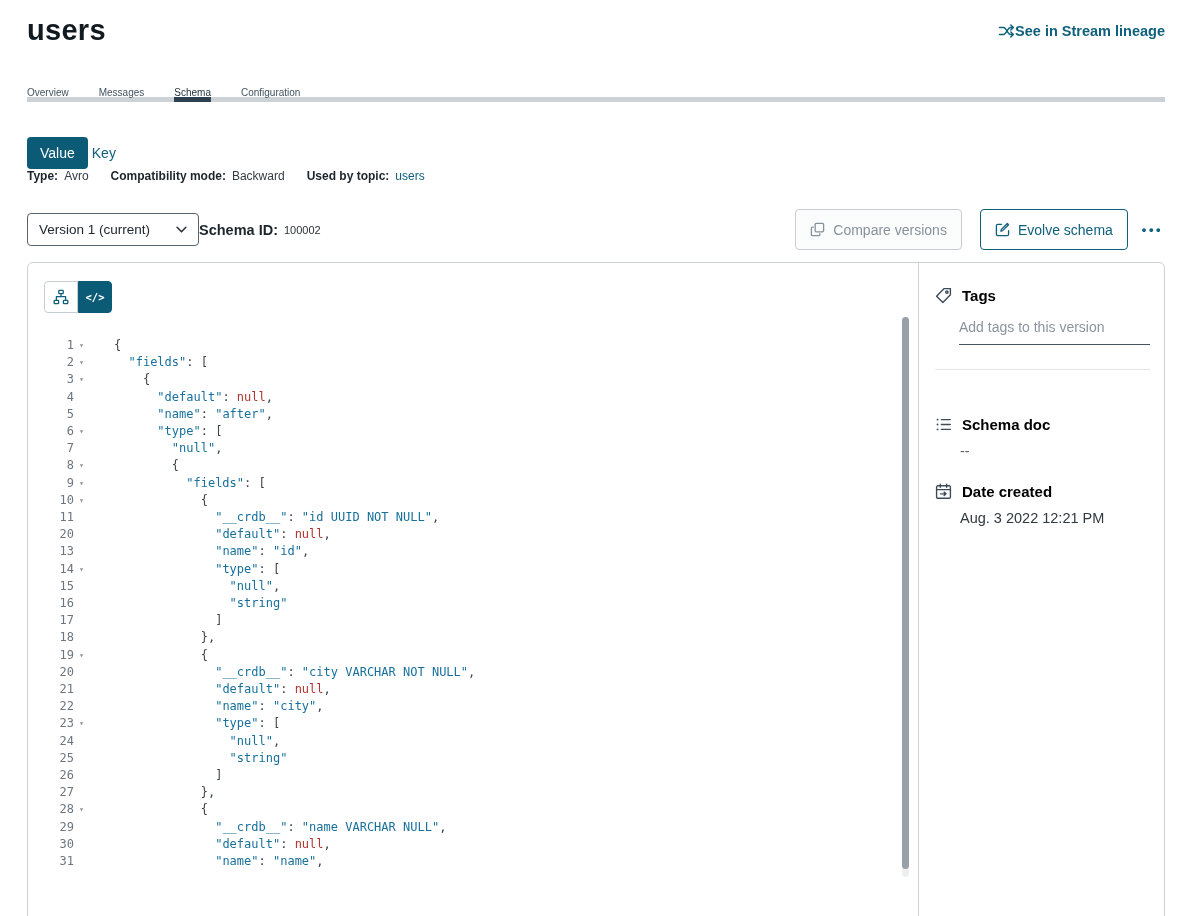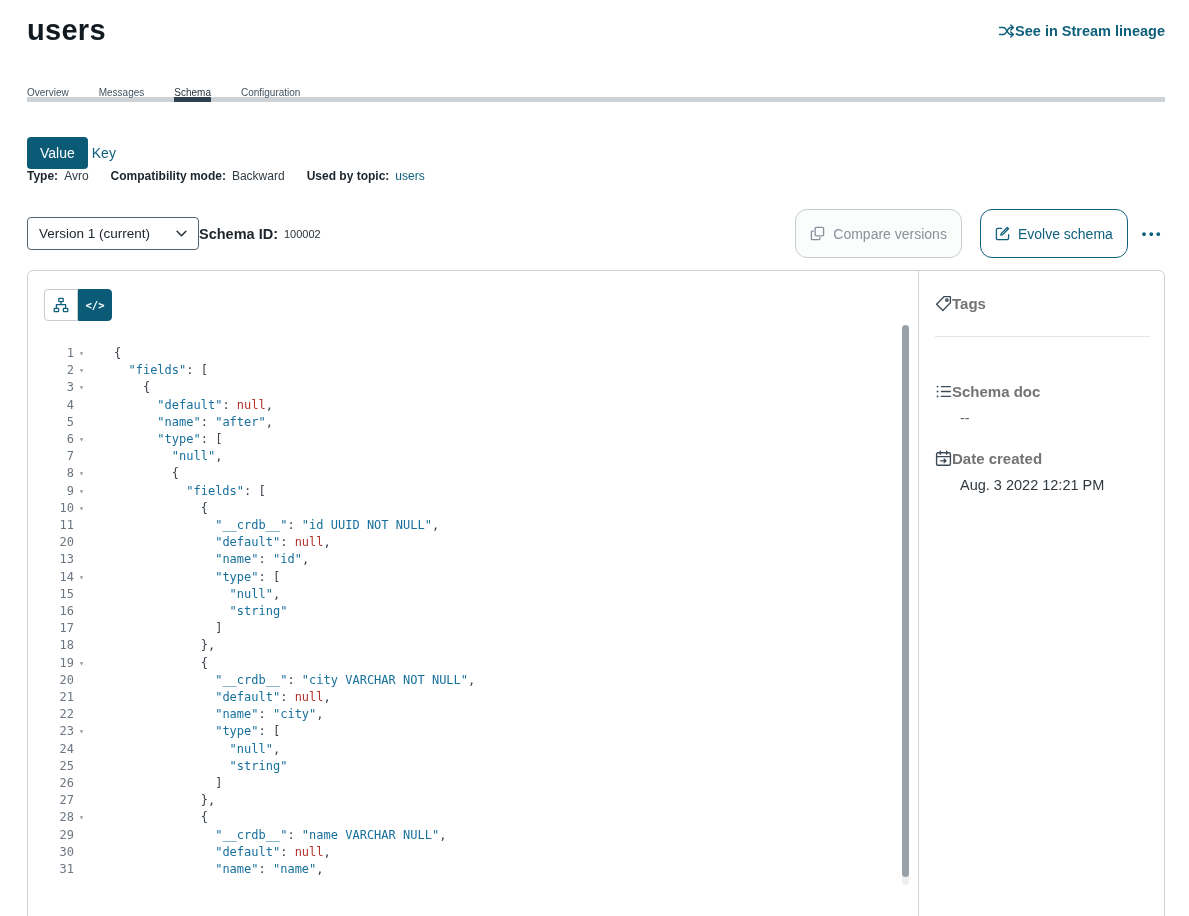--- a/index.html
+++ b/index.html
@@ -29,22 +29,22 @@
   .meta-value{margin-right:22px}
   .topic-link{color:var(--link);cursor:pointer}
 
   .version-row{margin-top:26px;display:flex;align-items:center}
   .select{width:172px;height:33px;border:1px solid #57636d;border-radius:4px;
     display:flex;align-items:center;justify-content:space-between;padding:0 11px;
     font-size:13.5px;color:#202931;cursor:pointer;background:#fff}
   .schema-id-label{font-weight:700;margin-right:6px;font-size:14.5px;color:#1c252c}
   .schema-id-value{font-size:11px}
   .flex-spacer{flex:1}
-  .btn{height:49px;display:inline-flex;align-items:center;gap:8px;padding:0 14px;
-    border-radius:12px;font-size:14px;font-family:inherit;cursor:pointer;background:#fff}
+  .btn{height:41px;display:inline-flex;align-items:center;gap:8px;padding:0 14px;
+    border-radius:4px;font-size:14px;font-family:inherit;cursor:pointer;background:#fff}
   .btn-ghost{border:1px solid #c7cdd2;color:#87919a;background:#fbfcfc}
   .btn-outline{border:1px solid var(--link);color:var(--link);margin-left:18px}
   .more-btn{border:none;background:none;color:var(--link);font-size:13px;letter-spacing:2.5px;
     font-weight:700;margin-left:12px;cursor:pointer;padding:6px 2px}
 
   .main-panel{margin-top:12px;display:flex;align-items:stretch;border:1px solid #ccd2d6;
     border-radius:6px;height:660px}
   .code-pane{width:891px;flex:none;border-right:1px solid #ccd2d6;position:relative;
     padding:18px 0 0 16px}
   .view-toggle{display:inline-flex}
@@ -63,21 +63,21 @@
   .tok-p{color:#3a424a}
   .tok-k{color:var(--ck)}
   .tok-s{color:var(--cs)}
   .tok-u{color:var(--cu)}
 
   .scrollbar{position:absolute;top:54px;right:9px;width:7px;height:560px;
     background:#edeff1;border-radius:4px}
   .thumb{width:7px;height:552px;background:#99a1a8;border-radius:4px;cursor:pointer}
 
   .side-pane{flex:1;padding:24px 14px 0 16px}
-  .side-head{display:flex;align-items:center;gap:0;font-size:15px;font-weight:700;color:#737373}
+  .side-head{display:flex;align-items:center;gap:10px;font-size:15px;font-weight:700;color:#000000}
   .side-head svg{color:#3c4b57;flex:none}
   .tags-input{display:block;width:calc(100% - 24px);margin:10px 0 0 24px;border:none;
     border-bottom:1px solid #49545c;font-size:14px;font-family:inherit;
     padding:5px 0 9px;color:#2a3238;outline:none;background:none;border-radius:0}
   .tags-input::placeholder{color:#8b949c}
   .side-divider{height:1px;background:#e3e6e9;margin:24px 0 46px}
   .side-value{margin:10px 0 0 25px;font-size:14.5px;color:#30393f}
   .side-value.muted{color:#5c666e}
   .section-date{margin-top:24px}
   svg{display:block}
@@ -329,20 +329,21 @@
 
     <aside class="side-pane">
       <div class="side-section">
         <div class="side-head">
           <svg width="17" height="17" viewBox="0 0 16 16" fill="none" stroke="currentColor" stroke-width="1.3" stroke-linecap="round" stroke-linejoin="round">
             <path d="M8.6 1.5h5.9v5.9L7.4 14.5 1.5 8.6z"></path>
             <circle cx="11.2" cy="4.8" r="1.1"></circle>
           </svg>
           <span>Tags</span>
         </div>
+        <input class="tags-input" placeholder="Add tags to this version" style="">
         <div class="side-divider"></div>
       </div>
 
       <div class="side-section">
         <div class="side-head">
           <svg width="17" height="17" viewBox="0 0 16 16" fill="none" stroke="currentColor" stroke-width="1.3" stroke-linecap="round" stroke-linejoin="round">
             <circle cx="2.4" cy="3.4" r="0.9" fill="currentColor" stroke="none"></circle>
             <circle cx="2.4" cy="8" r="0.9" fill="currentColor" stroke="none"></circle>
             <circle cx="2.4" cy="12.6" r="0.9" fill="currentColor" stroke="none"></circle>
             <path d="M6 3.4h8.4M6 8h8.4M6 12.6h8.4"></path>

